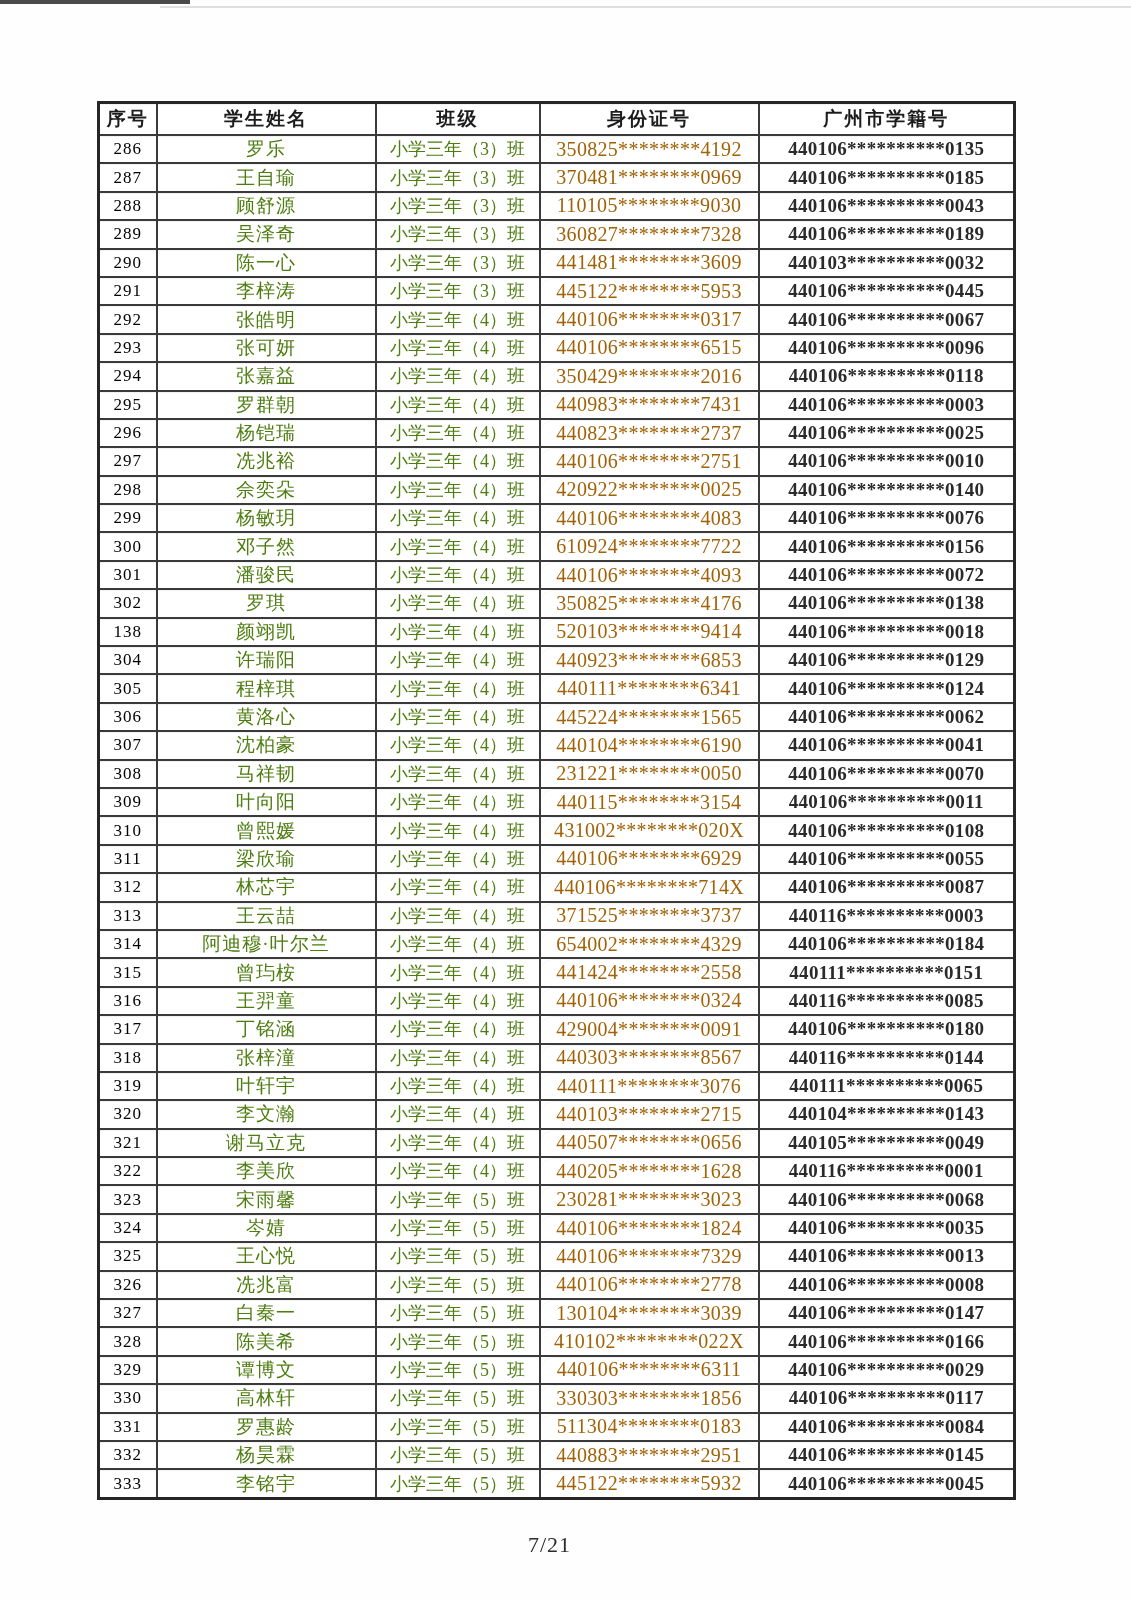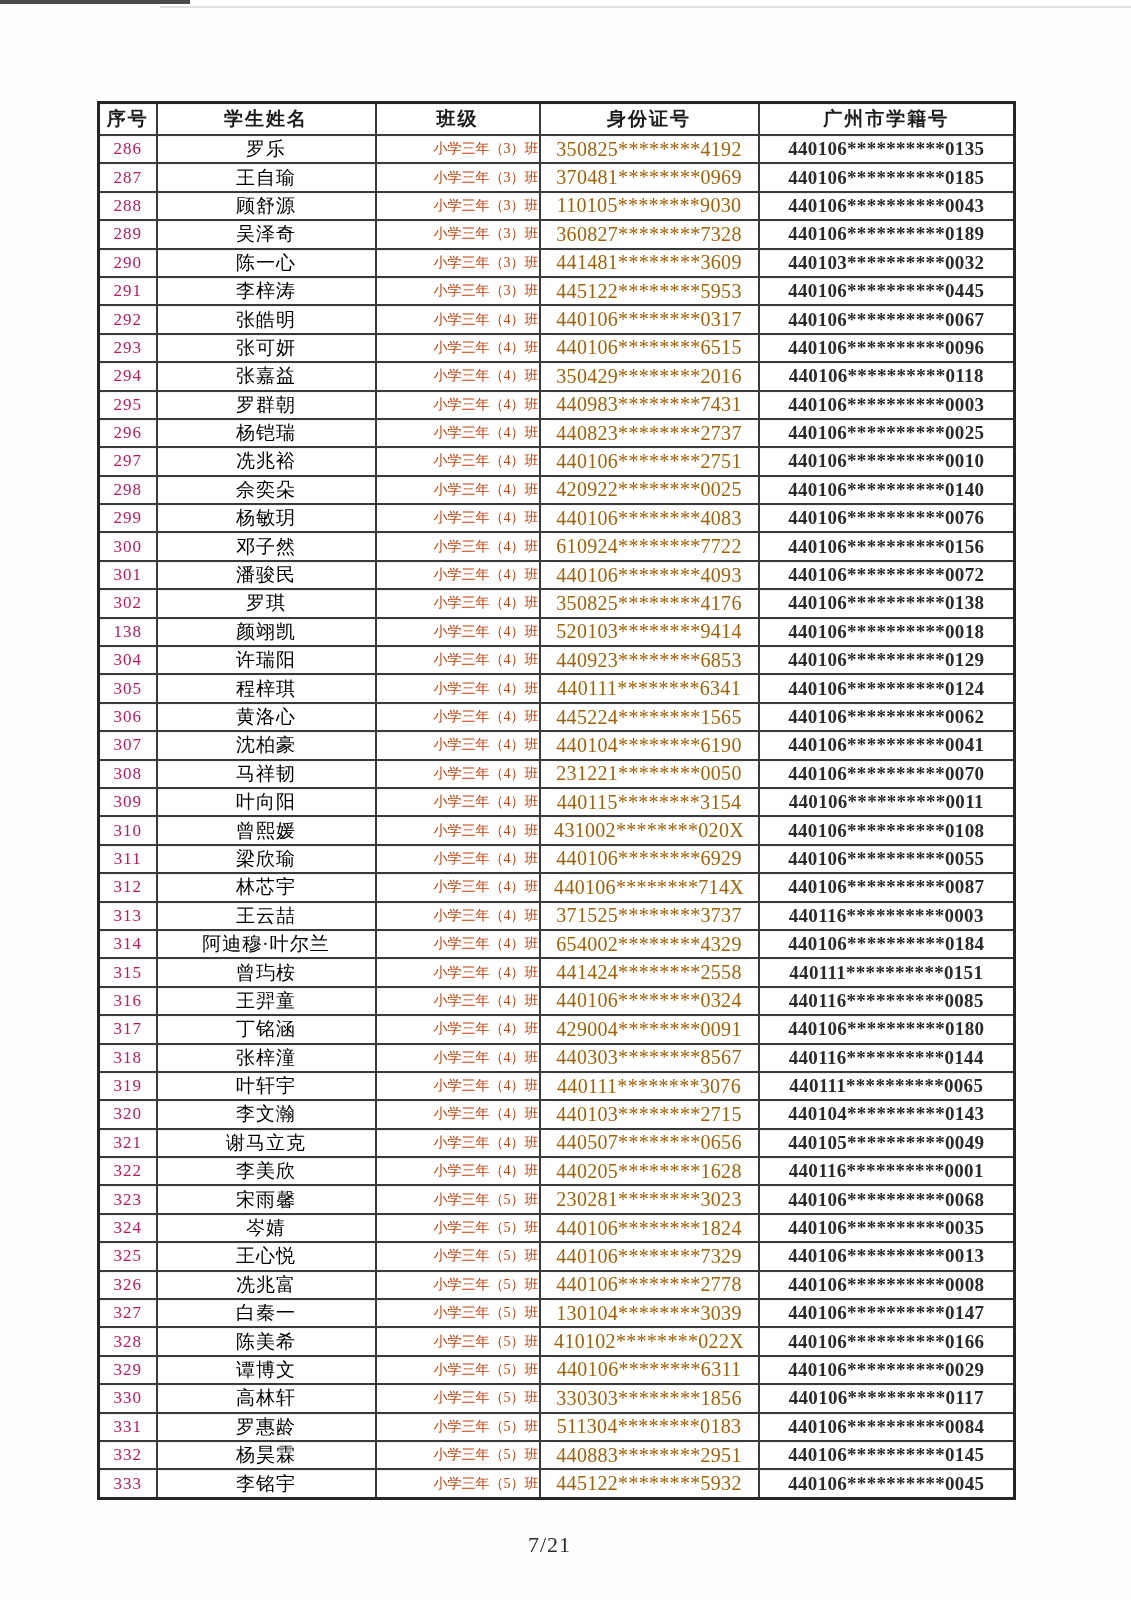--- a/index.html
+++ b/index.html
@@ -39,23 +39,23 @@
     height:30px;font-size:19px;font-weight:700;color:#1c1c1c;letter-spacing:2px;
   }
   .roster td{
     height:26.4px;color:var(--text-color);
   }
   col.c0{width:58px;}
   col.c1{width:219px;}
   col.c2{width:164px;}
   col.c3{width:219px;}
   col.c4{width:256px;}
-  td.c0{font-size:17px;color:#be185d;letter-spacing:1px;}
-  td.c1{font-size:19px;letter-spacing:1px;color:#000000;}
-  td.c2{font-size:14px;color:#c2410c;text-align:right;}
+  td.c0{font-size:17px;color:#000000;letter-spacing:1px;}
+  td.c1{font-size:19px;letter-spacing:1px;color:#4d7c0f;}
+  td.c2{font-size:18px;color:#4d7c0f;}
   td.c3{font-size:20px;letter-spacing:.3px;color:#a16207;border-radius:12px;}
   td.c4{font-size:19px;letter-spacing:.3px;color:#2a2a2a;font-weight:bold;}
   .footer{
     position:absolute;top:1532px;left:-16px;width:1131px;
     text-align:center;font-size:22px;color:#2b2b2b;letter-spacing:1px;
   }
 </style>
 </head>
 <body>
 

